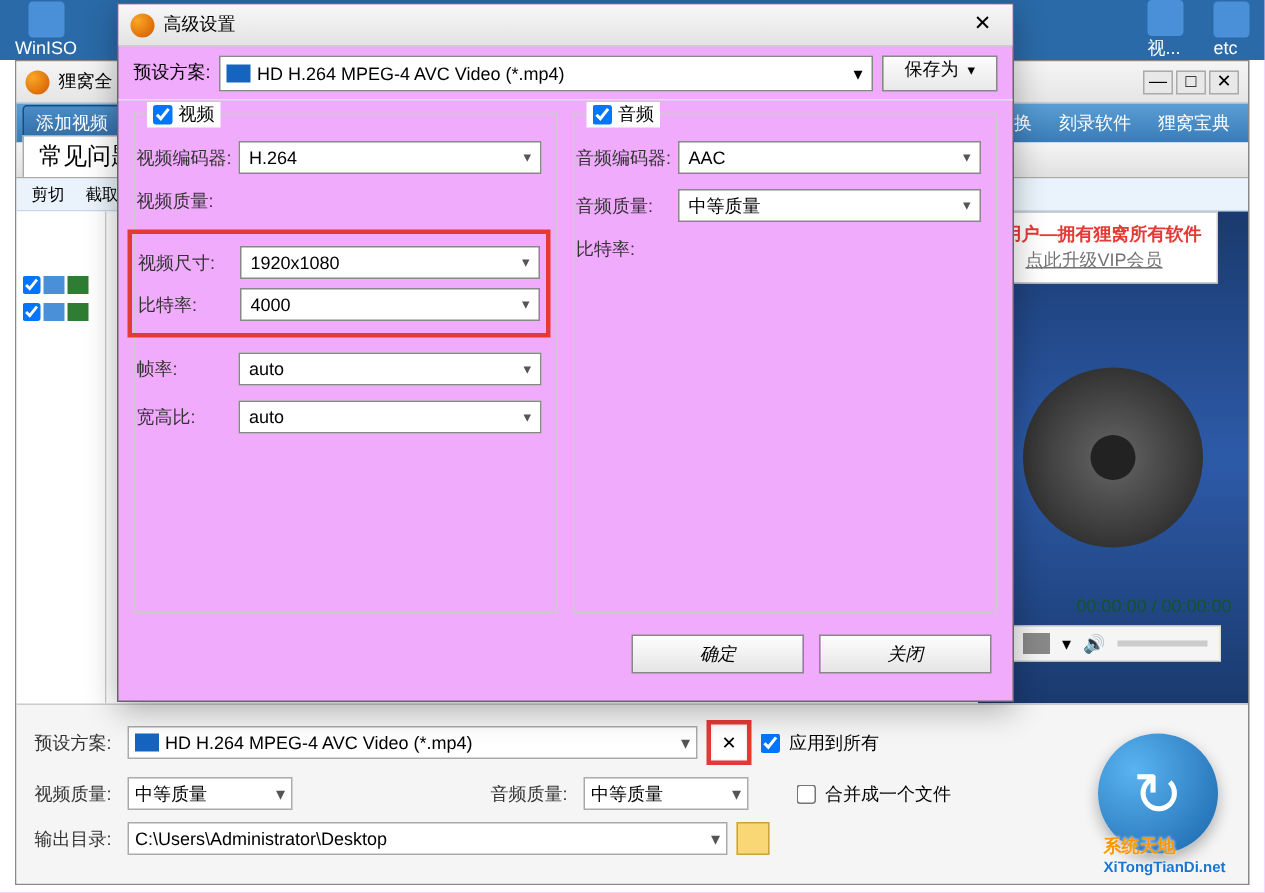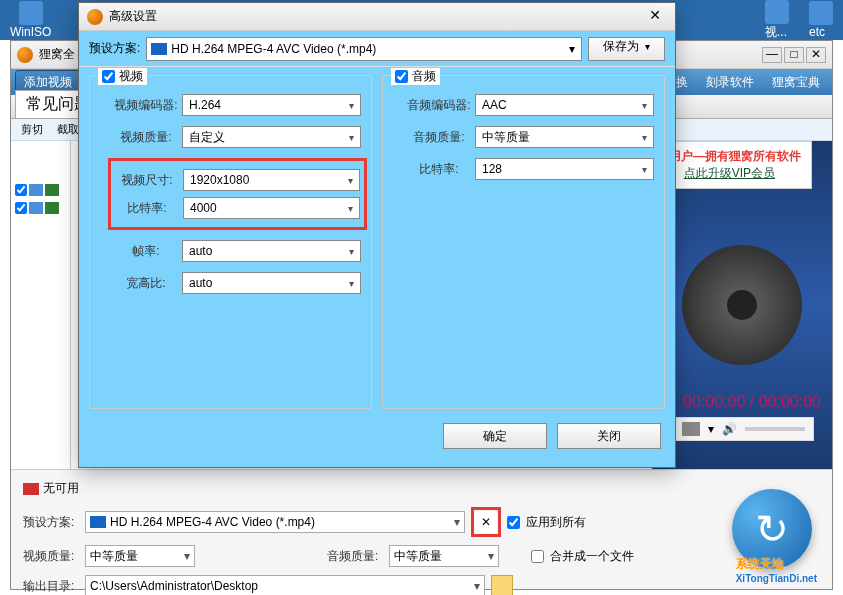--- a/index.html
+++ b/index.html
@@ -34,23 +34,23 @@
 .tree-icon { width: 14px; height: 12px; background: #4a90d9; }
 
 .center-panel { flex: 1; background: #fff; }
 
 .right-panel { width: 180px; background: linear-gradient(180deg, #1a3a6e 0%, #2d5aa8 50%, #1a3a6e 100%); position: relative; display: flex; align-items: center; justify-content: center; }
 .film-reel { width: 120px; height: 120px; border-radius: 50%; background: radial-gradient(circle, #666 0%, #333 70%); position: relative; }
 .film-reel::before { content: ''; position: absolute; top: 50%; left: 50%; width: 30px; height: 30px; background: #222; border-radius: 50%; transform: translate(-50%, -50%); }
 
 .promo { position: absolute; top: 100px; right: 20px; background: #fff; border: 1px solid #ccc; padding: 6px 10px; text-align: center; }
 .promo .l1 { color: #e53935; font-weight: bold; }
-.promo .l2 { color: #14532d; text-decoration: underline; cursor: pointer; }
-
-.time-display { position: absolute; bottom: 178px; right: 11px; color: #be185d; font-size: 16px; }
+.promo .l2 { color: #737373; text-decoration: underline; cursor: pointer; }
+
+.time-display { position: absolute; bottom: 178px; right: 11px; color: #14532d; font-size: 12px; }
 
 .media-controls { position: absolute; bottom: 148px; right: 18px; display: flex; align-items: center; gap: 8px; background: #f5f5f5; padding: 4px 8px; border: 1px solid #ddd; }
 .media-controls .cam { width: 18px; height: 14px; background: #888; }
 .media-controls .vol { color: #4a90d9; }
 .media-controls .track { width: 60px; height: 4px; background: #ccc; }
 
 
 .bottom-area { position: absolute; bottom: 0; left: 0; right: 0; height: 120px; background: #f5f5f5; border-top: 1px solid #ccc; padding: 10px 12px; }
 .status-row { display: flex; align-items: center; margin-bottom: 10px; }
 .rec-icon { width: 16px; height: 12px; background: #d32f2f; margin-right: 4px; }
@@ -66,47 +66,47 @@
 
 .big-button { position: absolute; right: 20px; bottom: 20px; width: 80px; height: 80px; border-radius: 50%; background: radial-gradient(circle at 30% 30%, #5ab4f0, #1864ab); display: flex; align-items: center; justify-content: center; cursor: pointer; box-shadow: 0 4px 10px rgba(0,0,0,0.3); }
 .big-button::before { content: '↻'; color: #fff; font-size: 40px; }
 
 .watermark { position: absolute; right: 15px; bottom: 5px; color: #ff9800; font-size: 13px; font-weight: bold; text-shadow: 0 0 2px #fff; }
 .watermark .sub { color: #1976d2; font-size: 10px; display: block; }
 
 .folder-btn { width: 22px; height: 22px; background: #f9d775; border: 1px solid #c9a53b; cursor: pointer; }
 
 
-.modal { position: absolute; top: 2px; left: 78px; width: 598px; height: 466px; background: #7dd3fc; border: 1px solid #666; box-shadow: 0 5px 20px rgba(0,0,0,0.3); z-index: 100; }
+.modal { position: absolute; top: 2px; left: 78px; width: 598px; height: 466px; background: #f0abfc; border: 1px solid #666; box-shadow: 0 5px 20px rgba(0,0,0,0.3); z-index: 100; }
 .modal-titlebar { height: 28px; background: linear-gradient(#f7f7f7, #e3e3e3); display: flex; align-items: center; padding: 0 8px; border-bottom: 1px solid #ccc; }
 .modal-titlebar .ic { width: 16px; height: 16px; background: radial-gradient(circle at 30% 30%, #f9a825, #d35400); border-radius: 50%; margin-right: 6px; }
 .modal-close { margin-left: auto; width: 24px; height: 20px; text-align: center; cursor: pointer; font-size: 14px; }
 
 .modal-preset-row { height: 36px; display: flex; align-items: center; padding: 0 10px; gap: 6px; border-bottom: 1px solid #e0e0e0; }
 .modal-preset-row .sel { flex: 1; height: 24px; border: 1px solid #888; display: flex; align-items: center; padding: 0 22px 0 4px; position: relative; background: #fff; }
 .modal-preset-row .sel::after { content: '▾'; position: absolute; right: 6px; }
 .save-as-btn { height: 24px; padding: 0 14px; border: 1px solid #888; background: linear-gradient(#fdfdfd, #e8e8e8); cursor: pointer; position: relative; }
 .save-as-btn::after { content: '▾'; margin-left: 6px; font-size: 10px; }
 
 .modal-body { display: flex; padding: 8px 10px; height: 350px; }
-.fieldset { flex: 1; border: 1px solid #ccc; border-radius: 2px; padding: 8px 10px 10px 24px; position: relative; }
+.fieldset { flex: 1; border: 1px solid #ccc; border-radius: 2px; padding: 8px 10px 10px 1px; position: relative; }
 .fieldset + .fieldset { margin-left: 10px; }
 .fieldset-legend { position: absolute; top: -8px; left: 8px; background: #fff; padding: 0 4px; display: flex; align-items: center; gap: 4px; }
 .fieldset-legend input { width: 13px; height: 13px; }
 
-.form-row { display: flex; align-items: center; margin: 10px 0; gap: 4px; text-align: center; }
+.form-row { display: flex; align-items: center; margin: 10px 0; gap: 4px; }
 .form-row label { width: 64px; color: #333; }
 .form-row .inp { flex: 1; height: 22px; border: 1px solid #888; background: #fff; padding: 0 20px 0 6px; position: relative; display: flex; align-items: center; }
 .form-row .inp::after { content: '▾'; position: absolute; right: 6px; color: #555; font-size: 10px; }
 
 .highlight-group { border: 3px solid #e53935; padding: 2px 4px; margin: 4px -6px; }
 .highlight-group .form-row { margin: 6px 0; }
 
 .modal-footer { display: flex; justify-content: flex-end; padding: 6px 14px; gap: 10px; }
-.modal-footer button { width: 104px; height: 26px; border: 1px solid #888; background: linear-gradient(#fdfdfd, #e5e5e5); cursor: pointer; }
+.modal-footer button { width: 115px; height: 26px; border: 1px solid #888; background: linear-gradient(#fdfdfd, #e5e5e5); cursor: pointer; font-style: italic; }
 </style>
 </head>
 <body>
 
 <div class="desktop-bg">
   <div class="desktop-icon"><div class="ic"></div><span>WinISO</span></div>
   <div style="flex:1"></div>
   <div class="desktop-icon"><div class="ic"></div><span>视...</span></div>
   <div class="desktop-icon"><div class="ic"></div><span>etc</span></div>
 </div>
@@ -166,24 +166,20 @@
   <div class="time-display">00:00:00 / 00:00:00</div>
 
   <div class="media-controls">
     <span class="cam"></span>
     <span>▾</span>
     <span class="vol">🔊</span>
     <span class="track"></span>
   </div>
 
   <div class="bottom-area">
-    <div class="status-row">
-      <span class="rec-icon"></span>
-      <span>无可用</span>
-    </div>
 
     <div class="bottom-row">
       <label>预设方案:</label>
       <div class="bottom-select" style="width:380px">
         <span class="preset-icon"></span>
         <span>HD H.264 MPEG-4 AVC Video (*.mp4)</span>
       </div>
       <div class="red-box">
         <div class="tools-btn">✕</div>
       </div>
@@ -246,23 +242,20 @@
         <span>视频</span>
       </div>
       <div class="form-row">
         <label>视频编码器:</label>
         <div class="inp">
             <span>H.264</span>
           </div>
       </div>
       <div class="form-row">
         <label>视频质量:</label>
-        <div class="inp">
-            <span>自定义</span>
-          </div>
       </div>
       <div class="highlight-group">
         <div class="form-row">
           <label>视频尺寸:</label>
           <div class="inp">
               <span>1920x1080</span>
             </div>
         </div>
         <div class="form-row">
           <label>比特率:</label>
@@ -297,23 +290,20 @@
           </div>
       </div>
       <div class="form-row">
         <label>音频质量:</label>
         <div class="inp">
             <span>中等质量</span>
           </div>
       </div>
       <div class="form-row">
         <label>比特率:</label>
-        <div class="inp">
-            <span>128</span>
-          </div>
       </div>
     </div>
   </div>
 
   <div class="modal-footer">
     <button>确定</button>
     <button>关闭</button>
   </div>
 </div>
 

